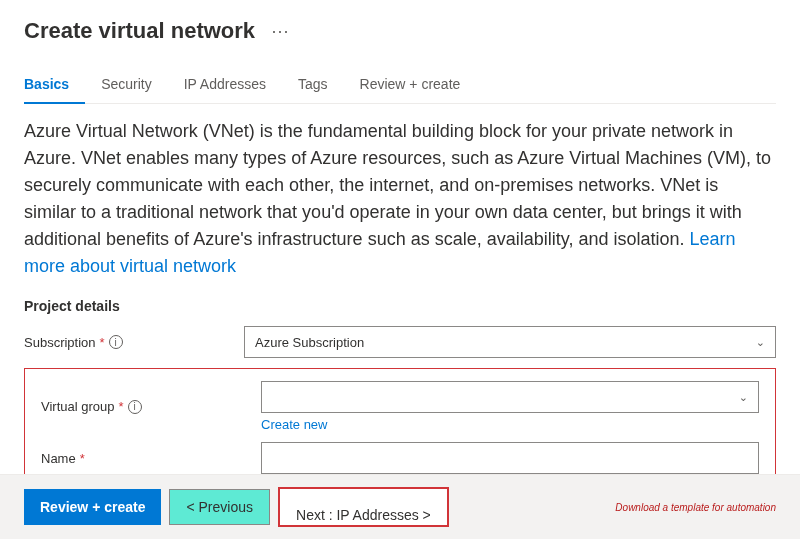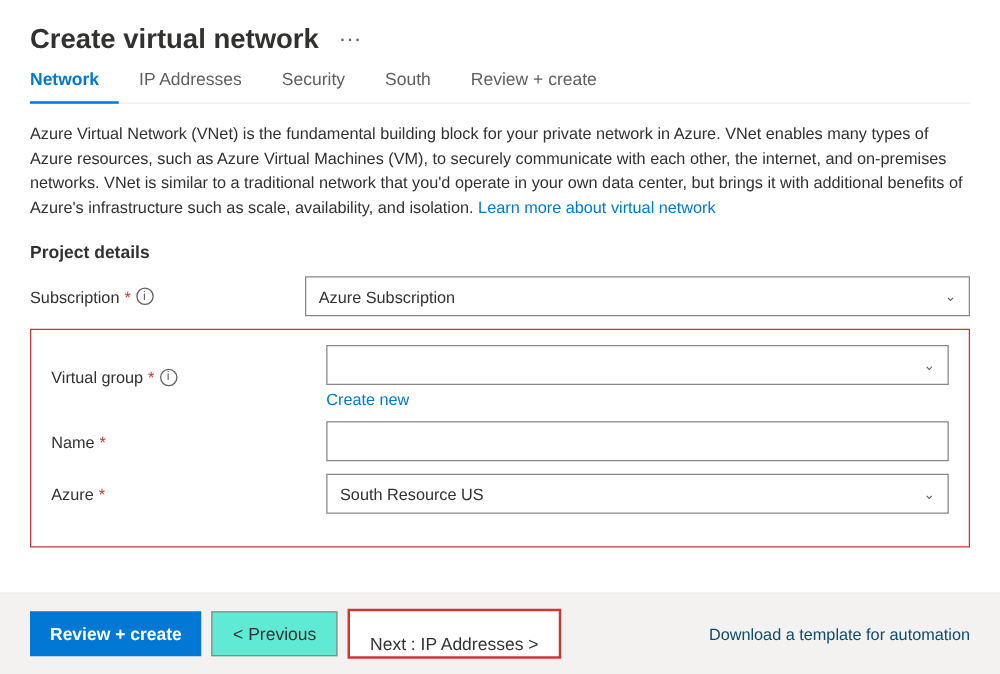--- a/index.html
+++ b/index.html
@@ -17,21 +17,21 @@
       flex-direction: column;
       height: 100%;
     }
     .header {
       padding: 18px 24px 0 24px;
     }
     .title-row {
       display: flex;
       align-items: center;
       gap: 16px;
-      margin-bottom: 3px;
+      margin-bottom: 24px;
     }
     .page-title {
       font-size: 22px;
       font-weight: 600;
       color: #323130;
     }
     .ellipsis-icon {
       color: #605e5c;
       font-size: 18px;
       cursor: pointer;
@@ -58,21 +58,21 @@
       color: #0078d4;
       border-bottom: 2px solid #0078d4;
       font-weight: 600;
     }
     .main-content {
       flex: 1;
       padding: 14px 24px 10px 24px;
       overflow-y: auto;
     }
     .description {
-      font-size: 13px;
+      font-size: 18px;
       color: #323130;
       line-height: 1.5;
       margin-bottom: 18px;
       max-width: 750px;
     }
     .description a {
       color: #0078d4;
       text-decoration: none;
     }
     .section-title {
@@ -198,41 +198,42 @@
       color: #323130;
       border: 2px solid #d13438;
       padding: 18px 16px;
       font-size: 14px;
       cursor: pointer;
       height: 24px;
       white-space: nowrap;
     }
     .spacer { flex: 1; }
     .download-link {
-      color: #0c4a6e;
-      font-size: 13px;
+      color: #b91c1c;
+      font-size: 10px;
       cursor: pointer;
       text-decoration: none;
       white-space: nowrap;
+      font-style: italic;
     }
   </style>
 </head>
 <body>
 
 <div class="page-container">
   <div class="header">
     <div class="title-row">
       <h1 class="page-title">Create virtual network</h1>
       <span class="ellipsis-icon">···</span>
     </div>
     <div class="tabs">
-      <div class="tab active">Network</div>
+      <div class="tab active">Basics</div>
+      <div class="tab">Security</div>
       <div class="tab">IP Addresses</div>
-      <div class="tab">Security</div>
-      <div class="tab">South</div>
+      <div class="tab">Tags</div>
       <div class="tab">Review + create</div>
     </div>
   </div>
 
   <div class="main-content">
     <p class="description">
       <span>Azure Virtual Network (VNet) is the fundamental building block for your private network in Azure. VNet enables many types of Azure resources, such as Azure Virtual Machines (VM), to securely communicate with each other, the internet, and on-premises networks. VNet is similar to a traditional network that you'd operate in your own data center, but brings it with additional benefits of Azure's infrastructure such as scale, availability, and isolation.</span>
       <a class="description" href="#">Learn more about virtual network</a>
     </p>
 

